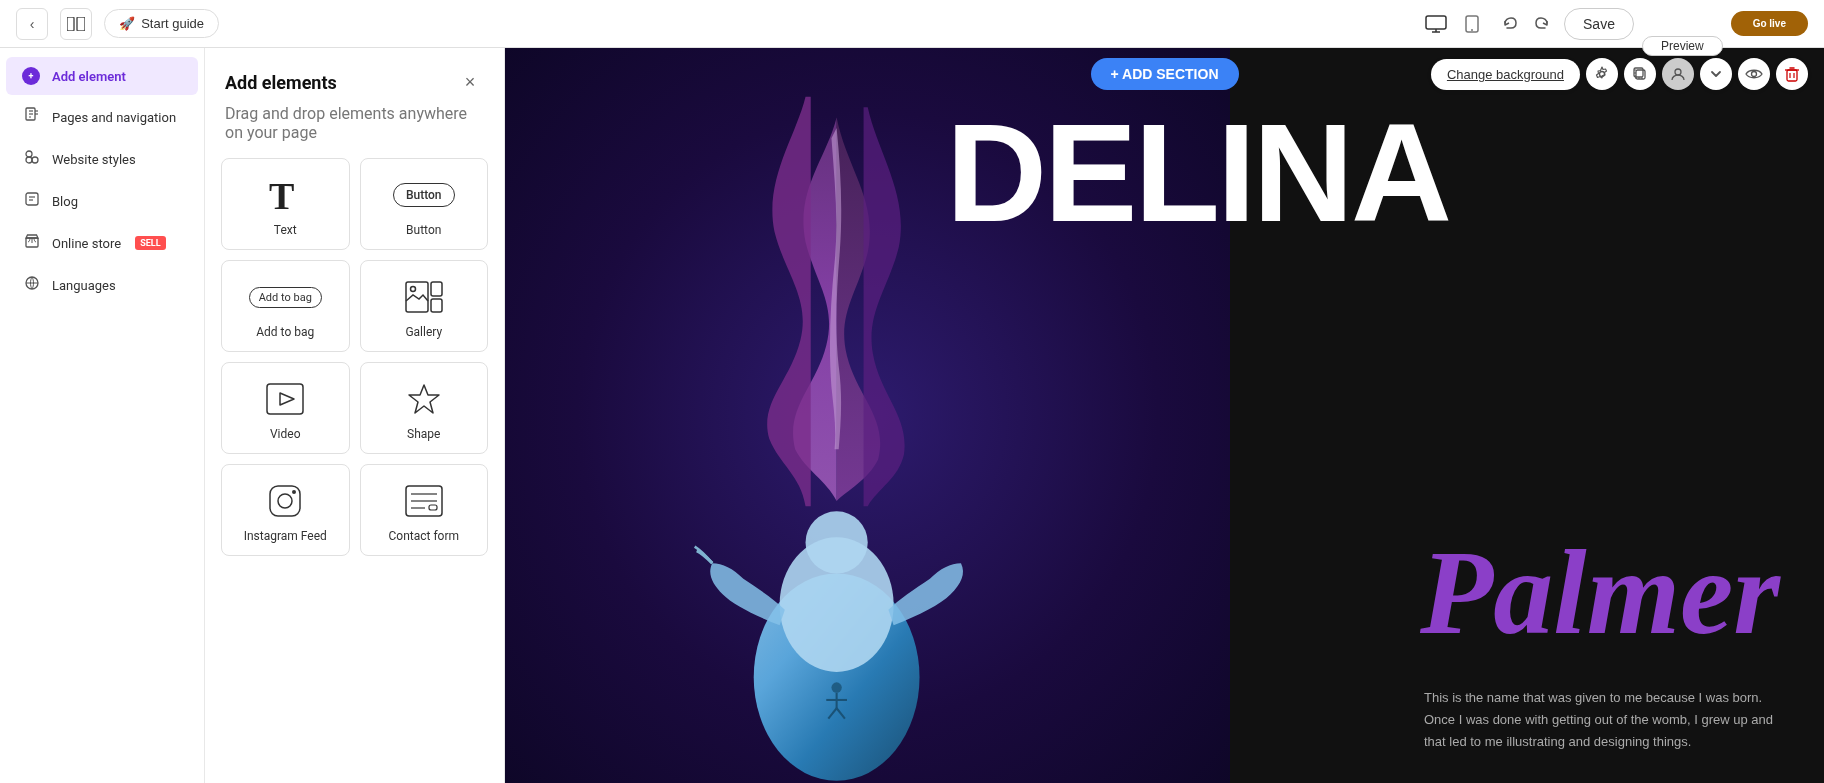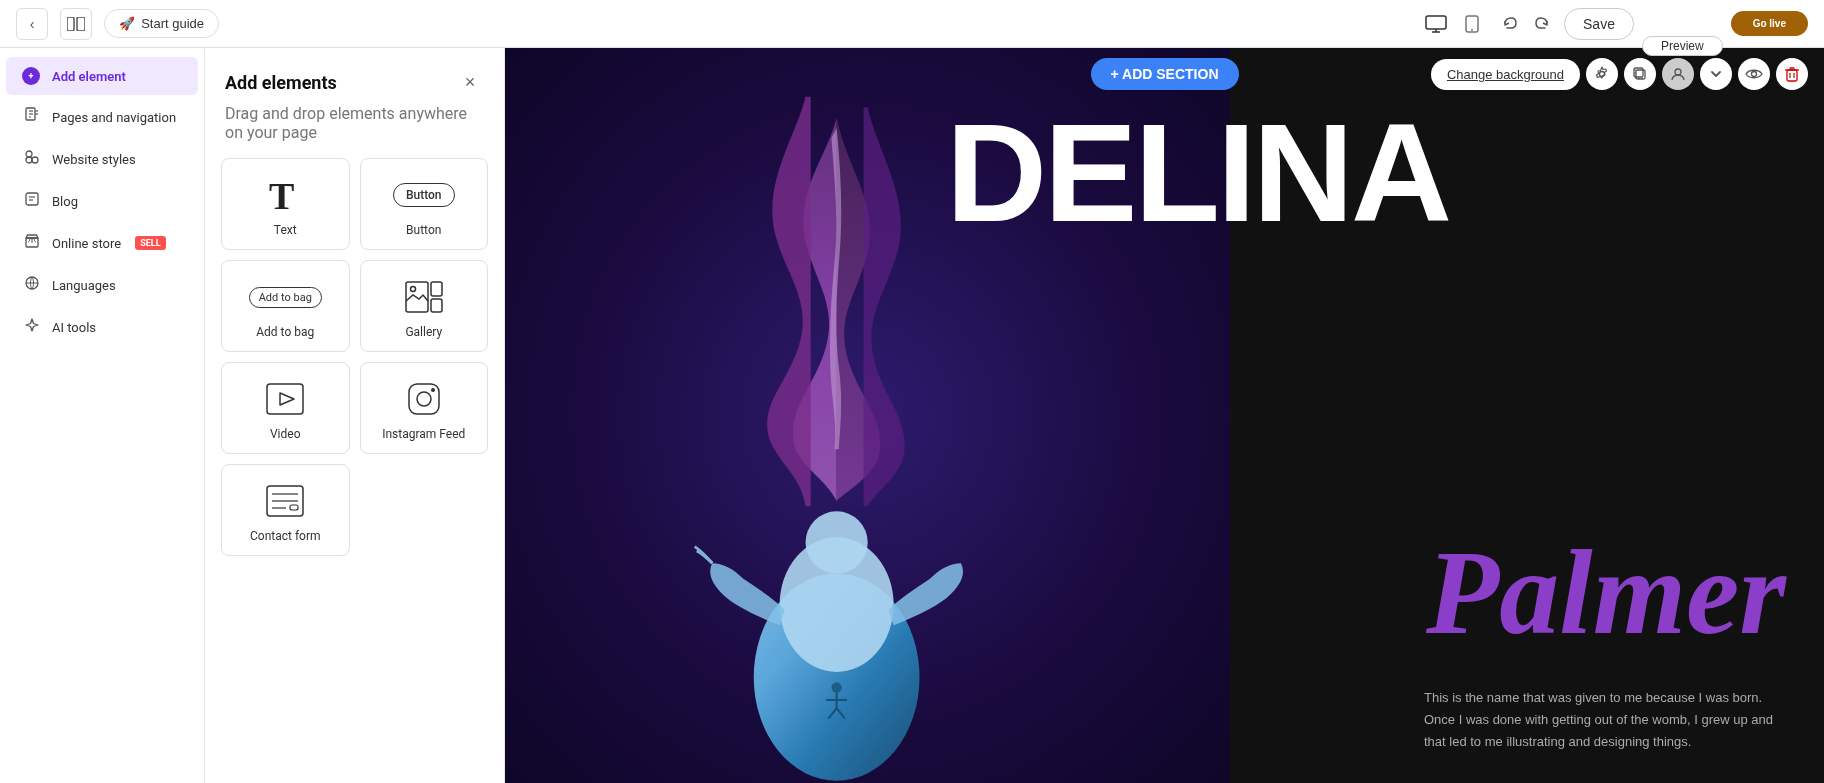--- a/index.html
+++ b/index.html
@@ -188,28 +188,20 @@
         <svg width="16" height="16" viewBox="0 0 16 16" fill="none">
             <circle cx="8" cy="8" r="6" fill="none" stroke="#555" stroke-width="1.3"></circle>
             <path d="M8 2 C6 5 6 11 8 14" fill="none" stroke="#555" stroke-width="1"></path>
             <path d="M8 2 C10 5 10 11 8 14" fill="none" stroke="#555" stroke-width="1"></path>
             <line x1="2" y1="8" x2="14" y2="8" stroke="#555" stroke-width="1"></line>
           </svg>
       </span>
       <span>Languages</span>
     </div>
 
-    <div class="sidebar-item">
-      <span class="icon">
-        <svg width="16" height="16" viewBox="0 0 16 16" fill="none">
-            <path d="M8 2 L9.5 6.5 L14 8 L9.5 9.5 L8 14 L6.5 9.5 L2 8 L6.5 6.5 Z" fill="none" stroke="#555" stroke-width="1.3" stroke-linejoin="round"></path>
-          </svg>
-      </span>
-      <span>AI tools</span>
-    </div>
   </div>
 
   <div class="panel">
     <div class="panel-header">
       <span class="panel-title">Add elements</span>
       <button class="panel-close">×</button>
     </div>
     <p class="panel-subtitle">Drag and drop elements anywhere on your page</p>
     <div class="elements-grid">
 
@@ -253,20 +245,28 @@
       <div class="element-card">
         <div class="elem-icon">
           <svg width="38" height="32" viewBox="0 0 38 32" fill="none">
               <rect x="1" y="1" width="36" height="30" rx="3" fill="none" stroke="#333" stroke-width="1.5"></rect>
               <polygon points="14,10 14,22 28,16" fill="none" stroke="#333" stroke-width="1.5" stroke-linejoin="round"></polygon>
             </svg>
         </div>
         <span class="elem-label">Video</span>
       </div>
 
+      <div class="element-card">
+        <div class="elem-icon">
+          <svg width="36" height="36" viewBox="0 0 36 36" fill="none">
+              <path d="M18 4 L22 14 L33 14 L24 21 L27 32 L18 25 L9 32 L12 21 L3 14 L14 14 Z" fill="none" stroke="#333" stroke-width="1.5" stroke-linejoin="round"></path>
+            </svg>
+        </div>
+        <span class="elem-label">Shape</span>
+      </div>
 
 
       <div class="element-card">
         <div class="elem-icon">
           <svg width="36" height="36" viewBox="0 0 36 36" fill="none">
               <rect x="3" y="3" width="30" height="30" rx="8" fill="none" stroke="#333" stroke-width="1.5"></rect>
               <circle cx="18" cy="18" r="7" fill="none" stroke="#333" stroke-width="1.5"></circle>
               <circle cx="27" cy="9" r="2" fill="#333"></circle>
             </svg>
         </div>
@@ -390,21 +390,21 @@
           <line x1="310" y1="642" x2="330" y2="642" stroke="#1a5276" stroke-width="2"></line>
           <line x1="320" y1="650" x2="312" y2="660" stroke="#1a5276" stroke-width="2"></line>
           <line x1="320" y1="650" x2="328" y2="660" stroke="#1a5276" stroke-width="2"></line>
         </svg>
       </div>
 
       <div style="position:absolute;top:55px;left:5%;right:0;text-align:center;z-index:10;">
         <span style="font-size:clamp(80px,9vw,140px);font-weight:900;color:#ffffff;letter-spacing:-3px;font-family:Arial Black,sans-serif;line-height:1;">DELINA</span>
       </div>
 
-      <div style="position:absolute;bottom:130px;right:38px;z-index:10;">
+      <div style="position:absolute;bottom:130px;right:44px;z-index:10;">
         <span style="font-size:clamp(70px,8vw,120px);font-weight:900;color:#8b3fc8;font-style:italic;font-family:Georgia,serif;line-height:1;">Palmer</span>
       </div>
 
       <div style="position:absolute;bottom:30px;right:40px;width:360px;z-index:10;">
         <span style="font-size:13px;color:#aaa;line-height:1.7;font-family:Arial,sans-serif;">This is the name that was given to me because I was born. Once I was done with getting out of the womb, I grew up and that led to me illustrating and designing things.</span>
       </div>
 
     </div>
 
   </div>

